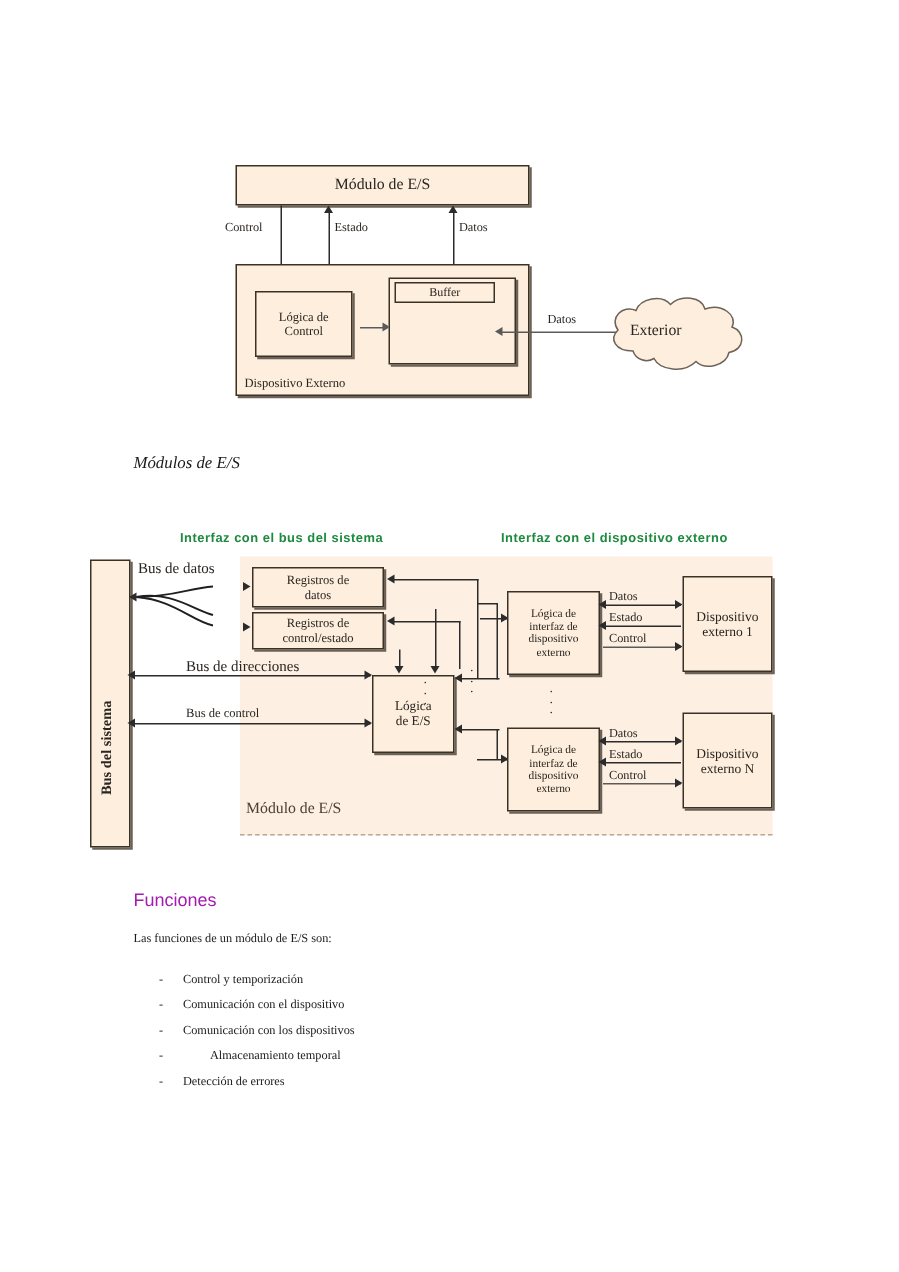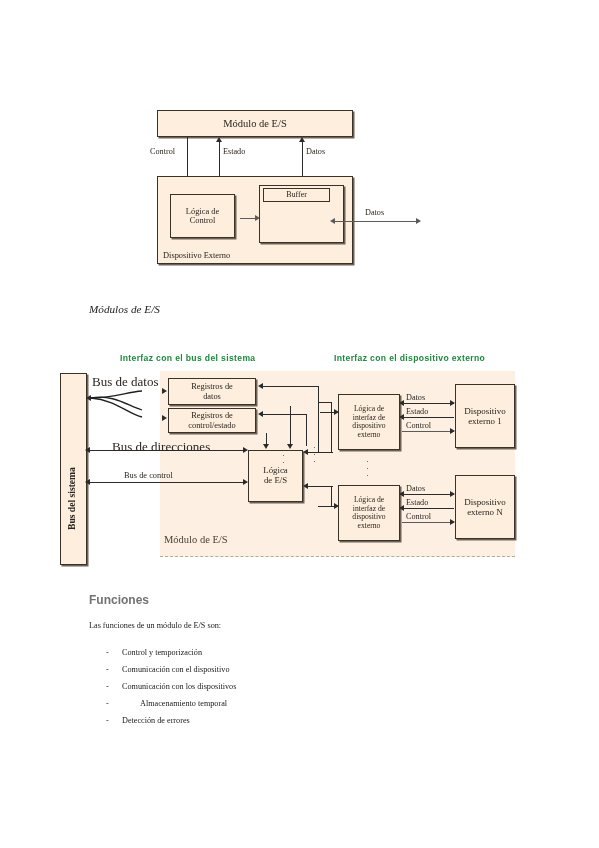--- a/index.html
+++ b/index.html
@@ -8,21 +8,21 @@
     width:599px;height:848px;background:#ffffff;
     font-family:"Liberation Serif", serif;
     color:#1a1a1a;position:relative;overflow:hidden;
   }
   .page{position:absolute;left:0;top:0;width:599px;height:848px;}
 
   
   .txt{position:absolute;white-space:nowrap;}
   .h-line{font-size:11.2px;letter-spacing:.1px;}
   .italic{font-style:italic;font-size:11.2px;}
-  .sec-title{font-size:12px;font-family:"Liberation Sans",sans-serif;font-weight:700;color:#737373;}
+  .sec-title{font-size:12px;font-family:"Liberation Sans",sans-serif;font-weight:400;color:#a21caf;}
   .body-sm{font-size:8.2px;}
   .li-dash{font-size:8.2px;}
   .li-text{font-size:8.2px;}
 
   
   .d1{position:absolute;left:0;top:0;width:599px;height:290px;}
   .box{
     position:absolute;background:#fdeedd;border:1px solid #3a3226;
     box-sizing:border-box;
     font-family:"Liberation Serif",serif;color:#2a2520;
@@ -108,20 +108,28 @@
     <div class="box shadow" style="left:259px;top:185px;width:85px;height:58px;"></div>
     <div class="box" style="left:263px;top:188px;width:67px;height:14px;font-size:8px;">
       <span>Buffer</span>
     </div>
 
     <div class="hline" style="left:334px;top:221px;width:86px;"></div>
     <div class="arrowL gr" style="left:330px;top:217.8px;"></div>
     <div class="arrowR gr" style="left:416px;top:217.8px;"></div>
     <div class="lbl" style="left:365px;top:208px;font-size:8.2px;">Datos</div>
 
+    <div class="cloud" style="left:396px;top:194px;width:112px;height:58px;">
+      <svg width="112" height="58" viewBox="0 0 112 58" aria-hidden="true">
+        <path d="M26,40 C14,40 10,32 16,26 C10,18 19,9 28,13 C31,5 45,2 51,9
+                 C58,2 72,4 74,12 C85,8 96,16 92,24 C101,27 101,39 90,41
+                 C88,50 74,53 68,47 C60,55 44,53 40,45 C35,48 28,46 26,40 Z" fill="#fdeedd" stroke="#6d6257" stroke-width="1"></path>
+      </svg>
+      <span class="lbl" style="left:24px;top:21px;font-size:10.5px;">Exterior</span>
+    </div>
   </div>
 
   <div class="txt italic" style="left:89px;top:303px;">Módulos de E/S</div>
 
   <div class="d2">
 
     <div class="green" style="left:120px;top:13px;">Interfaz con el bus del sistema</div>
     <div class="green" style="left:334px;top:13px;">Interfaz con el dispositivo externo</div>
 
     <div class="modbg" style="left:160px;top:31px;width:355px;height:186px;"></div>
@@ -133,34 +141,34 @@
     <div class="box shadow" style="left:168px;top:38px;width:88px;height:27px;flex-direction:column;font-size:8.4px;">
       <span>Registros de</span>
       <span>datos</span>
     </div>
 
     <div class="box shadow" style="left:168px;top:68px;width:88px;height:25px;flex-direction:column;font-size:8.4px;">
       <span>Registros de</span>
       <span>control/estado</span>
     </div>
 
-    <div class="lbl" style="left:92px;top:34px;font-size:13px;">Bus de datos</div>
+    <div class="lbl" style="left:92px;top:34px;font-size:10px;">Bus de datos</div>
     <svg style="position:absolute;left:86px;top:40px;" width="86" height="40" aria-hidden="true">
       <path d="M5,18 C30,18 40,12 56,11" fill="none" stroke="#1f1f1f" stroke-width="1.3"></path>
       <path d="M5,18 C30,20 42,34 56,37" fill="none" stroke="#1f1f1f" stroke-width="1.3"></path>
       <path d="M5,18 C28,14 42,26 56,30" fill="none" stroke="#1f1f1f" stroke-width="1.3"></path>
     </svg>
     <div class="arrowL" style="left:86px;top:54.8px;"></div>
     <div class="arrowR" style="left:162px;top:48px;"></div>
     <div class="arrowR" style="left:162px;top:75px;"></div>
 
     <div class="hline dk" style="left:88px;top:110px;width:159px;"></div>
     <div class="arrowL" style="left:85px;top:106.8px;"></div>
     <div class="arrowR" style="left:243px;top:106.8px;"></div>
-    <div class="lbl" style="left:112px;top:99px;font-size:13px;">Bus de direcciones</div>
+    <div class="lbl" style="left:124px;top:99px;font-size:10px;">Bus de direcciones</div>
 
     <div class="hline dk" style="left:88px;top:142px;width:159px;"></div>
     <div class="arrowL" style="left:85px;top:138.8px;"></div>
     <div class="arrowR" style="left:243px;top:138.8px;"></div>
     <div class="lbl" style="left:124px;top:131px;font-size:8.4px;">Bus de control</div>
 
     <div class="box shadow" style="left:248px;top:110px;width:55px;height:52px;flex-direction:column;font-size:8.8px;">
       <span>Lógica</span>
       <span>de E/S</span>
     </div>

